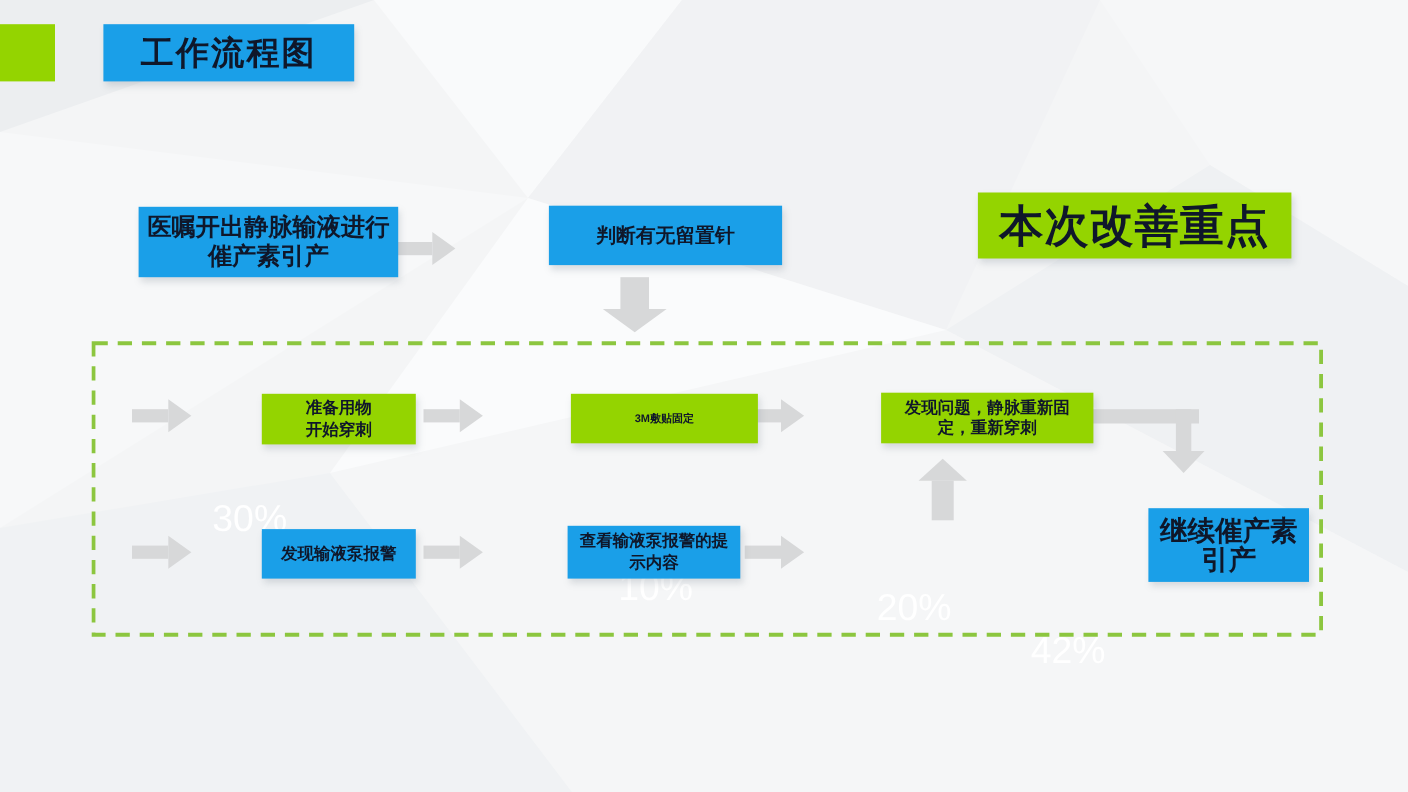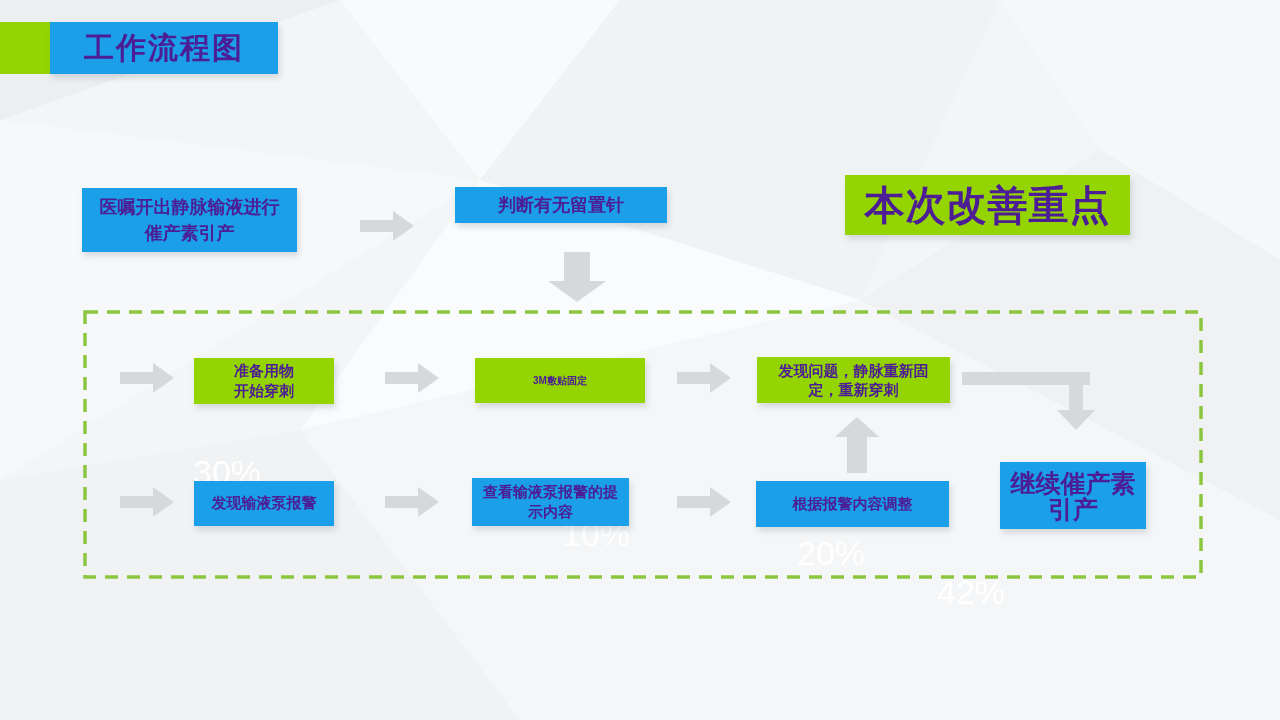--- a/index.html
+++ b/index.html
@@ -1,22 +1,22 @@
 <!DOCTYPE html>
 <html><head>
 <meta charset="utf-8">
 <style>
   html,body{margin:0;padding:0;}
   body{font-family:"Liberation Sans","DejaVu Sans",sans-serif;background:#ffffff;}
   #stage{position:relative;width:1280px;height:720px;overflow:hidden;background:#f4f5f6;}
   #bg{position:absolute;left:0;top:0;z-index:0;}
 
   .node{position:absolute;display:flex;align-items:center;justify-content:center;
-        text-align:center;color:#4c1d95;font-weight:bold;white-space:pre-line;z-index:3;
-        box-shadow:2px 4px 6px rgba(120,130,145,0.25);}
+        text-align:center;color:#0f172a;font-weight:bold;white-space:pre-line;z-index:3;
+        box-shadow:2px 4px 6px rgba(120,130,145,0.25);margin-left:44px;}
   .blue{background:#1A9FE8;}
   .green{background:#94D400;}
 
   .title-square{position:absolute;left:0;top:22px;width:50px;height:52px;background:#94D400;z-index:3;}
   .title-bar{left:50px;top:22px;width:228px;height:52px;font-size:30px;letter-spacing:2px;}
 
   .highlight{left:845px;top:175px;width:285px;height:60px;font-size:40px;letter-spacing:1px;}
 
   .dashed-box{position:absolute;left:83px;top:310px;z-index:1;}
 
@@ -65,29 +65,29 @@
   </svg>
 
   <div class="wm" style="left:193px;top:455px">30%</div>
   <div class="wm" style="left:562px;top:517px">10%</div>
   <div class="wm" style="left:797px;top:536px">20%</div>
   <div class="wm" style="left:937px;top:575px">42%</div>
 
   <div class="title-square"></div>
   <div class="node blue title-bar">工作流程图</div>
 
-  <div class="node blue" style="left:82px;top:188px;width:215px;height:64px;font-size:18px;line-height:26px">医嘱开出静脉输液进行
+  <div class="node blue" style="left:82px;top:188px;width:236px;height:64px;font-size:22px;line-height:26px">医嘱开出静脉输液进行
 催产素引产</div>
 
   <div class="arr arr-r" style="left:360px;top:211px">
     <div class="part shaft"></div>
       <div class="part head"></div>
   </div>
 
-  <div class="node blue" style="left:455px;top:187px;width:212px;height:36px;font-size:18px">判断有无留置针</div>
+  <div class="node blue" style="left:455px;top:187px;width:212px;height:54px;font-size:18px">判断有无留置针</div>
 
   <div class="arr arr-d" style="left:548px;top:252px">
     <div class="part shaft"></div>
       <div class="part head"></div>
   </div>
 
   <div class="node green highlight">本次改善重点</div>
 
   <svg class="dashed-box" width="1120" height="269" viewBox="0 0 1120 269">
     <rect x="2" y="2" width="1116" height="265" fill="none" stroke="#8CC63F" stroke-width="3.5" stroke-dasharray="13 9"></rect>
@@ -133,21 +133,20 @@
   </div>
 
   <div class="node blue" style="left:472px;top:478px;width:157px;height:48px;font-size:15px;line-height:20px">查看输液泵报警的提
 示内容</div>
 
   <div class="arr arr-r" style="left:677px;top:487px">
     <div class="part shaft"></div>
       <div class="part head"></div>
   </div>
 
-  <div class="node blue" style="left:756px;top:481px;width:193px;height:46px;font-size:15px">根据报警内容调整</div>
 
   <div class="arr arr-u" style="left:835px;top:417px">
     <div class="part head"></div>
       <div class="part shaft"></div>
   </div>
 
   <div class="node blue" style="left:1000px;top:462px;width:146px;height:67px;font-size:25px;line-height:26px">继续催产素
 引产</div>
 
 </div>

